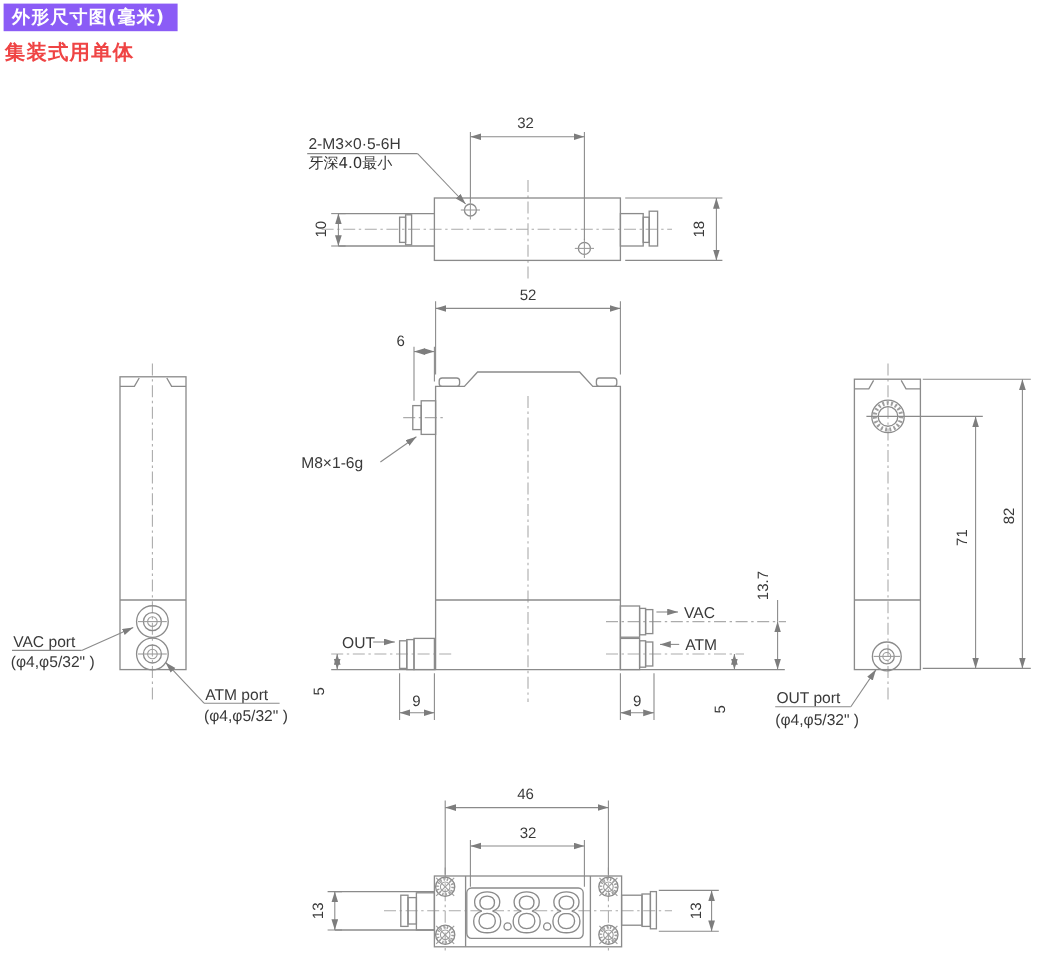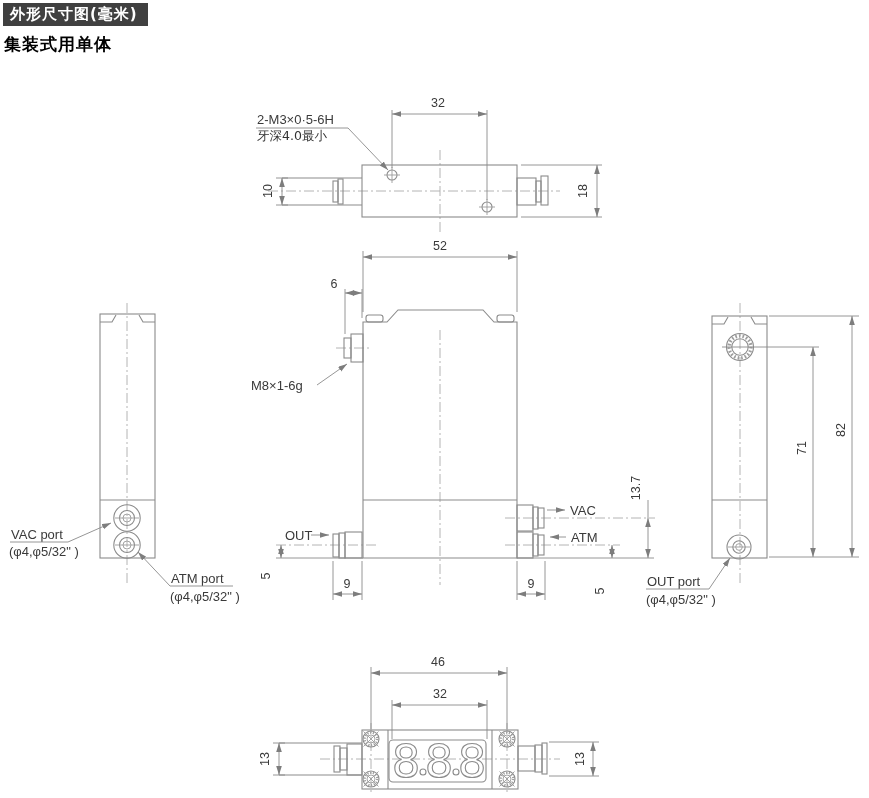--- a/index.html
+++ b/index.html
@@ -1,19 +1,19 @@
 <!DOCTYPE html>
 <html><head>
 <meta charset="utf-8">
 <style>
   html,body{margin:0;padding:0;background:#ffffff;}
   body{width:869px;height:798px;position:relative;font-family:"Liberation Sans",sans-serif;}
-  .badge{position:absolute;left:3px;top:3px;background:#404040;color:#fff;
+  .badge{position:absolute;left:3px;top:3px;background:#8b5cf6;color:#fff;
          font:bold 15px/19px "DejaVu Sans",sans-serif;padding:2px 10px 2px 7px;letter-spacing:1px;}
-  .subtitle{position:absolute;left:4px;top:33px;color:#000000;
+  .subtitle{position:absolute;left:4px;top:33px;color:#ef4444;
          font:bold 17px/22px "DejaVu Sans",sans-serif;letter-spacing:1px;}
   svg{position:absolute;left:0;top:0;}
   .ol{stroke:#8b8b8b;stroke-width:1.1;fill:none;}
   .thin{stroke:#9b9b9b;stroke-width:0.9;fill:none;}
   .cl{stroke:#ababab;stroke-width:0.9;fill:none;stroke-dasharray:10 3 2 3;}
   .dim{stroke:#8a8a8a;stroke-width:0.9;fill:none;}
   .hatch{stroke:#9e9e9e;fill:none;}
   text.d{fill:#3a3a3a;font:12.5px "Liberation Sans",sans-serif;}
   text.lbl{fill:#3a3a3a;font:13px "Liberation Sans",sans-serif;}
   text.cjk{fill:#333;font:12.5px "DejaVu Sans",sans-serif;}

